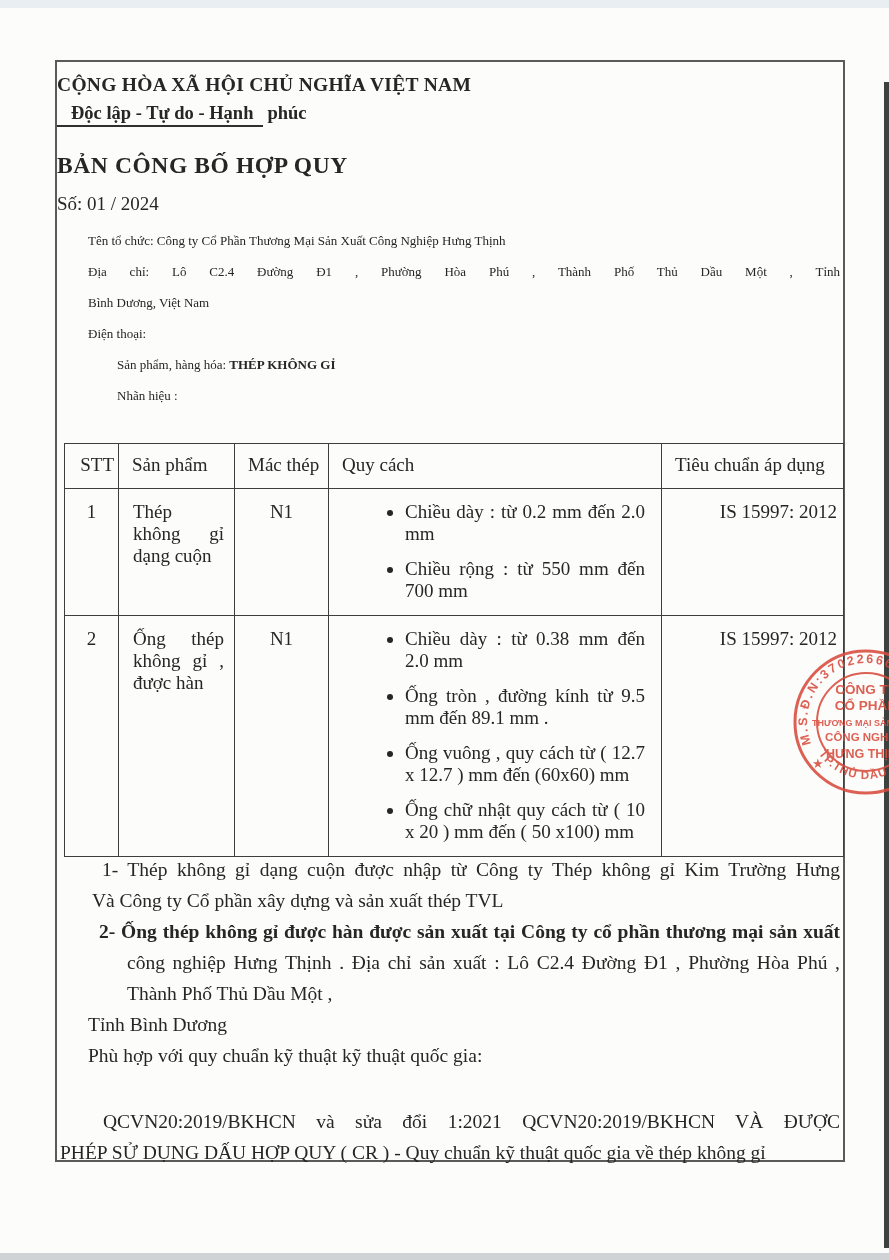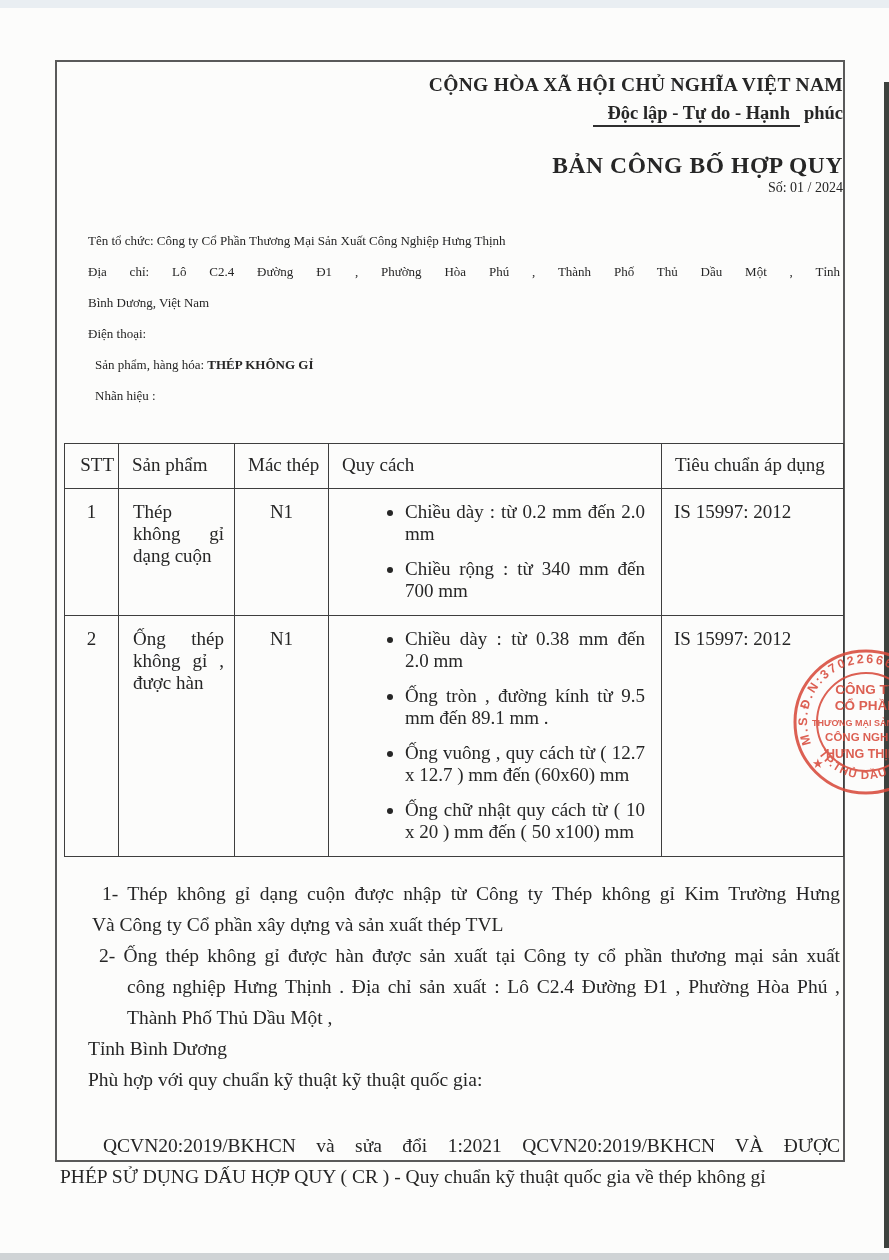--- a/index.html
+++ b/index.html
@@ -15,59 +15,59 @@
     background:#fcfcfb;overflow:hidden;
   }
   .scan-top-band{position:absolute;left:0;top:0;width:889px;height:8px;background:#e9eef2;}
   .scan-right-band{position:absolute;left:884px;top:82px;width:5px;height:1166px;background:#3d423e;}
   .scan-bottom-band{position:absolute;left:0;top:1253px;width:889px;height:7px;background:#cfd3d5;}
   .frame{
     position:absolute;left:55px;top:60px;width:786px;height:1098px;
     border:2px solid #5a5a5a;background:transparent;
   }
   
-  .c{text-align:right;}
+  .c{text-align:left;}
   .republic{position:absolute;left:0;top:12px;width:100%;font-weight:bold;font-size:19.5px;letter-spacing:.3px;}
   .motto{position:absolute;left:0;top:41px;width:100%;font-weight:bold;font-size:18.5px;}
   .motto-underline{border-bottom:2px solid #2f2f2f;padding:0 10px 2px 14px;}
   .motto-tail{padding-left:4px;}
   .doc-title{position:absolute;left:0;top:90px;width:100%;font-weight:bold;font-size:23.5px;letter-spacing:.6px;font-family:Liberation Serif, serif;}
-  .doc-number{position:absolute;left:0;top:118px;width:100%;font-size:14px;}
+  .doc-number{position:absolute;left:0;top:131px;width:100%;font-size:19px;}
   
   .info{position:absolute;left:0;top:163px;width:786px;font-size:13px;line-height:31px;}
   .info .ln{padding-left:31px;padding-right:3px;white-space:nowrap;}
-  .info .ln.ind{padding-left:38px;}
+  .info .ln.ind{padding-left:38px;margin-left:22px;}
   .just1{text-align:justify;text-align-last:justify;white-space:normal !important;}
   .bold{font-weight:bold;}
   
   table.spec{
     position:absolute;left:7px;top:381px;width:779px;
     border-collapse:collapse;table-layout:fixed;
     font-size:19px;
   }
   table.spec col.c1{width:54px;} table.spec col.c2{width:116px;}
   table.spec col.c3{width:94px;} table.spec col.c4{width:333px;}
   table.spec col.c5{width:182px;}
   table.spec th,table.spec td{border:1.6px solid #3e3e3e;vertical-align:top;font-weight:normal;}
   table.spec thead tr{height:45px;}
   table.spec th{vertical-align:middle;text-align:left;padding:2px 4px 4px 13px;}
   table.spec th.cc{text-align:right;padding-left:0;}
   tr.t-row1{height:93px;} tr.t-row2{height:238px;}
   td.stt{text-align:center;padding-top:12px;}
   td.prod{padding:12px 10px 0 14px;text-align:justify;}
   td.mark{text-align:center;padding-top:12px;}
-  td.std{padding:12px 6px 4px 12px;}
+  td.std{padding:12px 6px 4px 12px;text-align:right;}
   td.specs{padding:6px 6px 0 0;}
   td.specs ul{margin:6px 0 0 0;padding:0 8px 0 76px;list-style:disc;}
   td.specs li{margin-bottom:13px;text-align:justify;padding-right:2px;}
   
-  .notes{position:absolute;left:0;top:816px;width:786px;font-size:19.5px;line-height:31px;}
+  .notes{position:absolute;left:0;top:792px;width:786px;font-size:19.5px;line-height:31px;}
   .nl{padding-right:3px;}
   .ml3{padding-left:3px;} .ml31{padding-left:31px;} .ml35{padding-left:35px;}
-  .ml42{padding-left:42px;} .ml45{padding-left:45px;} .ml46{padding-left:46px;margin-top:35px;} .ml70{padding-left:70px;}
+  .ml42{padding-left:42px;font-weight:bold;} .ml45{padding-left:45px;} .ml46{padding-left:46px;margin-top:35px;} .ml70{padding-left:70px;}
   
   .stamp{position:absolute;left:756px;top:612px;width:220px;height:220px;opacity:.87;z-index:6;}
 </style>
 </head>
 <body>
 
 <div class="sheet">
   <div class="scan-top-band"></div>
 
   <div class="frame">
@@ -109,21 +109,21 @@
         </tr>
       </thead>
       <tbody>
         <tr class="t-row1">
           <td class="stt">1</td>
           <td class="prod">Thép không gỉ dạng cuộn</td>
           <td class="mark">N1</td>
           <td class="specs">
             <ul>
               <li>Chiều dày : từ 0.2 mm đến 2.0 mm</li>
-              <li>Chiều rộng : từ 340 mm đến 700 mm</li>
+              <li>Chiều rộng : từ 550 mm đến 700 mm</li>
             </ul>
           </td>
           <td class="std">IS 15997: 2012</td>
         </tr>
         <tr class="t-row2">
           <td class="stt">2</td>
           <td class="prod">Ống thép không gỉ , được hàn</td>
           <td class="mark">N1</td>
           <td class="specs">
             <ul>

